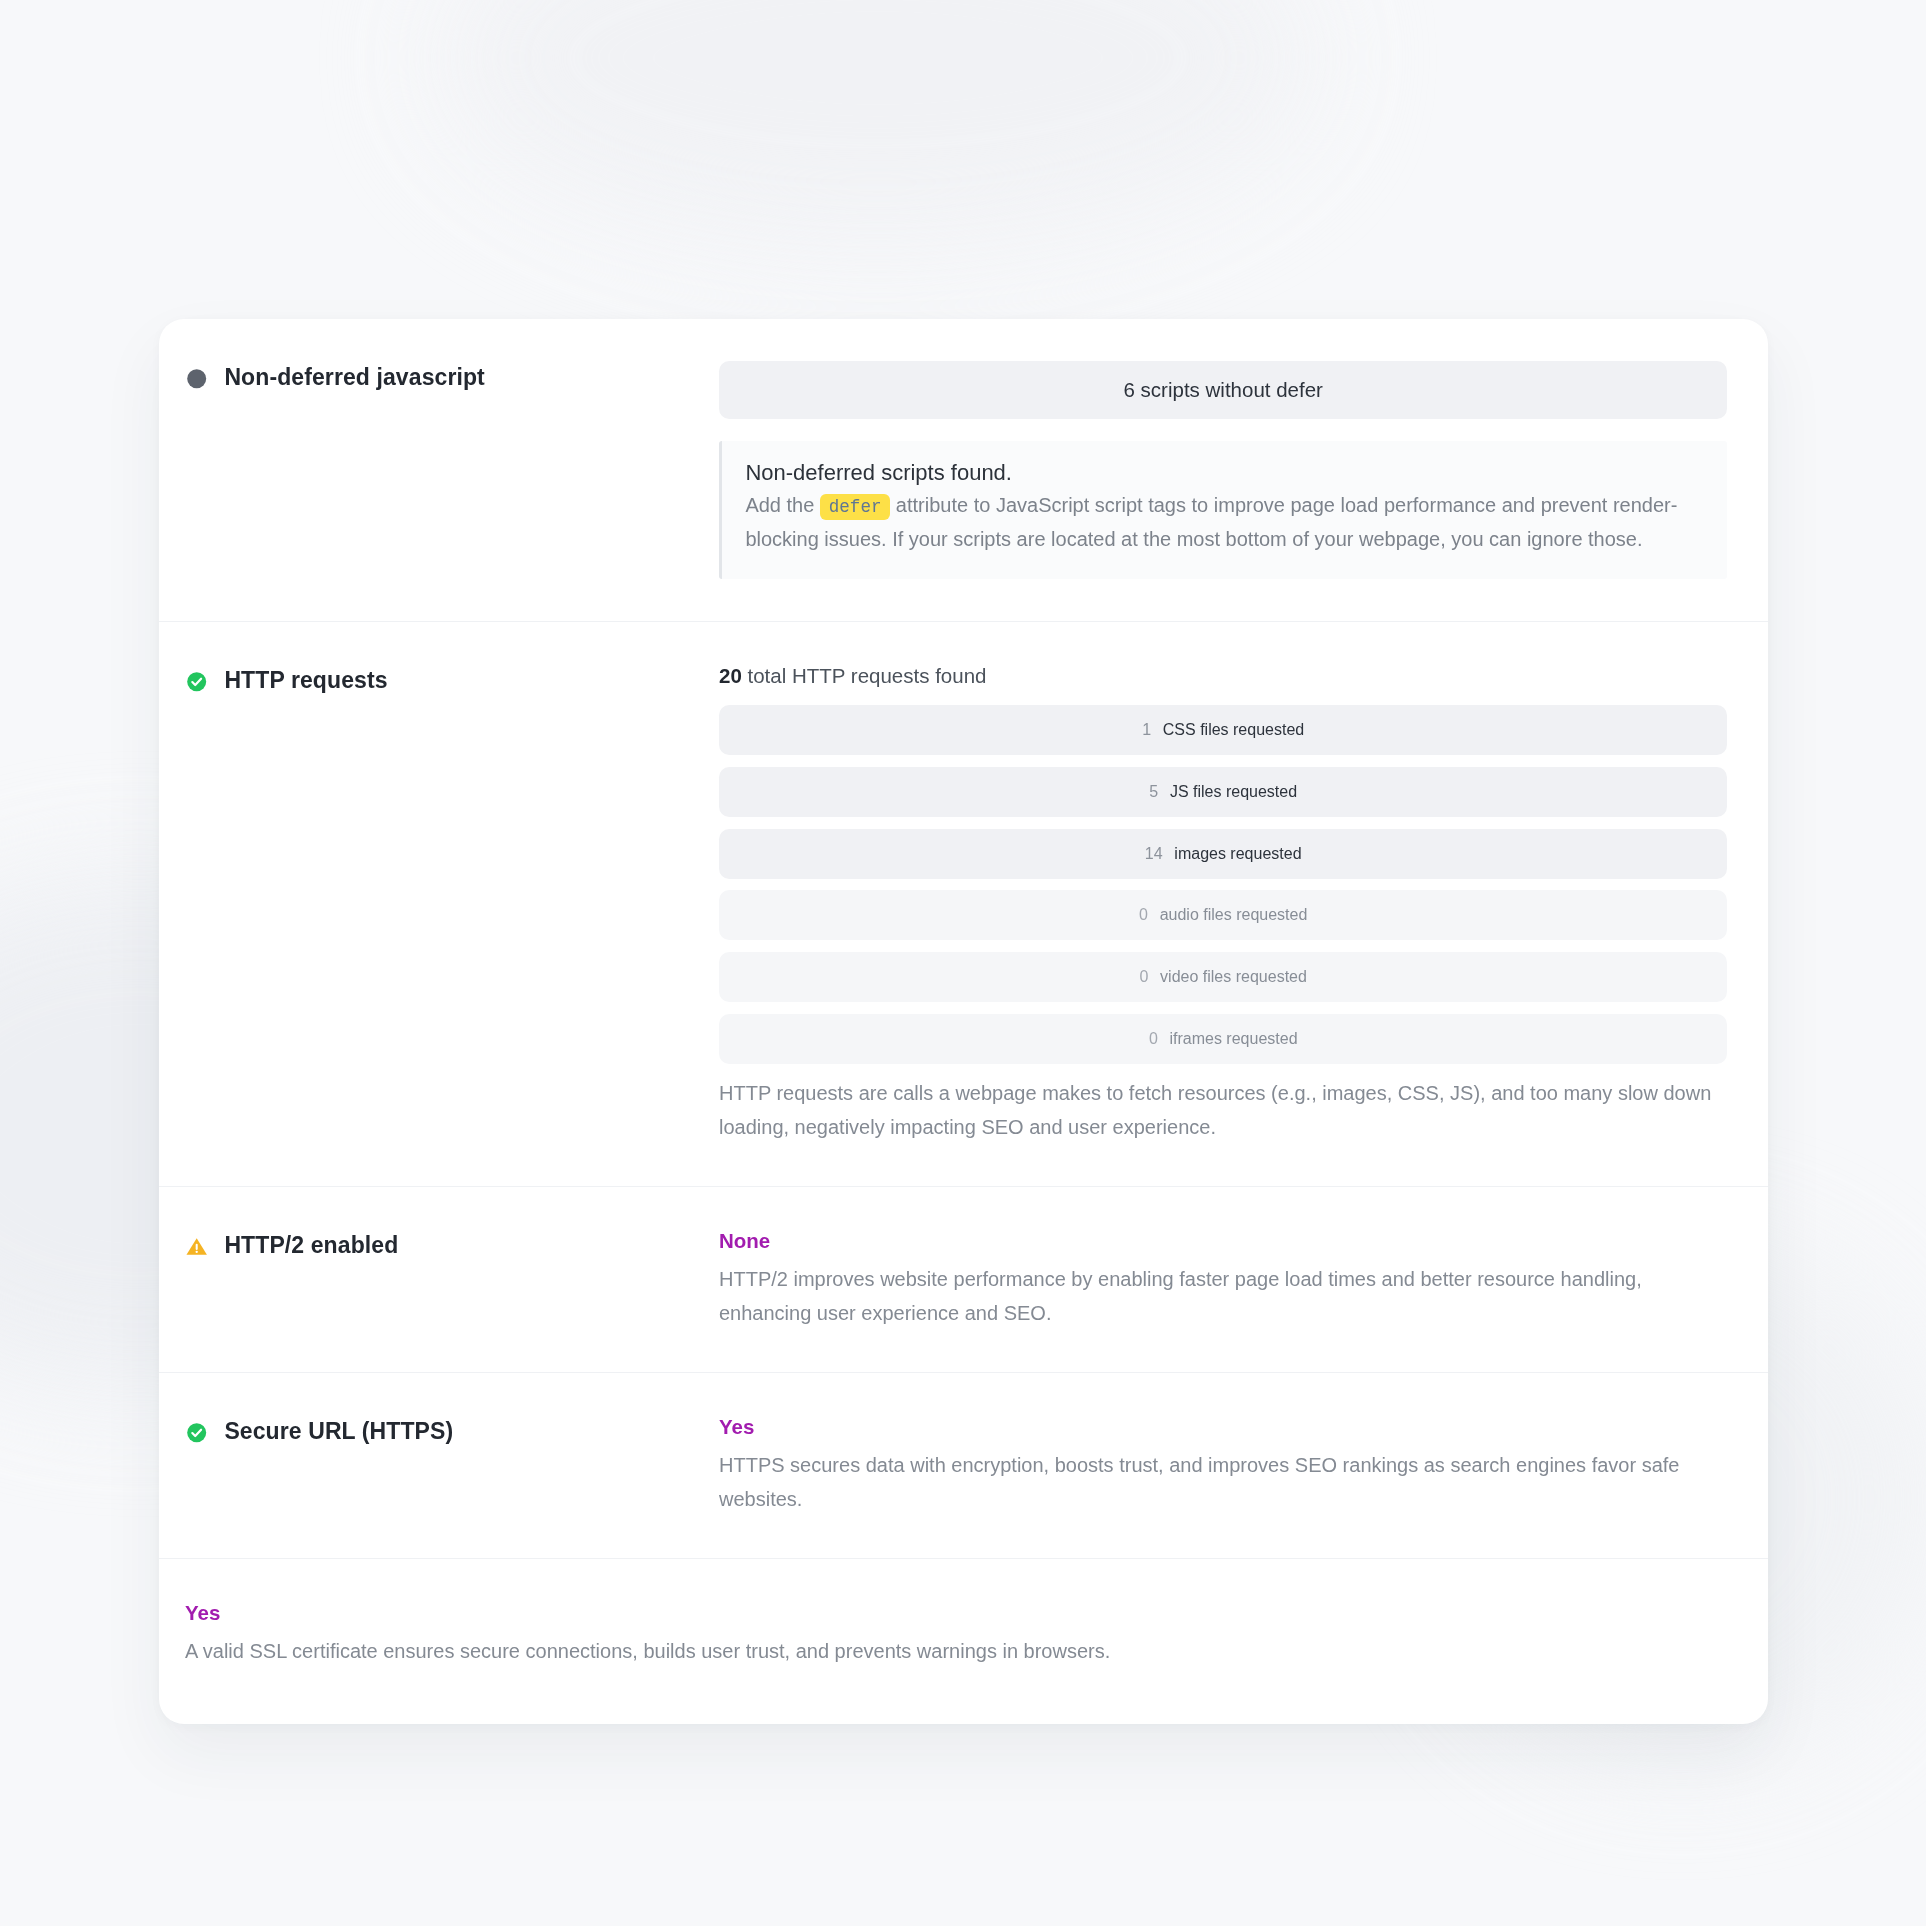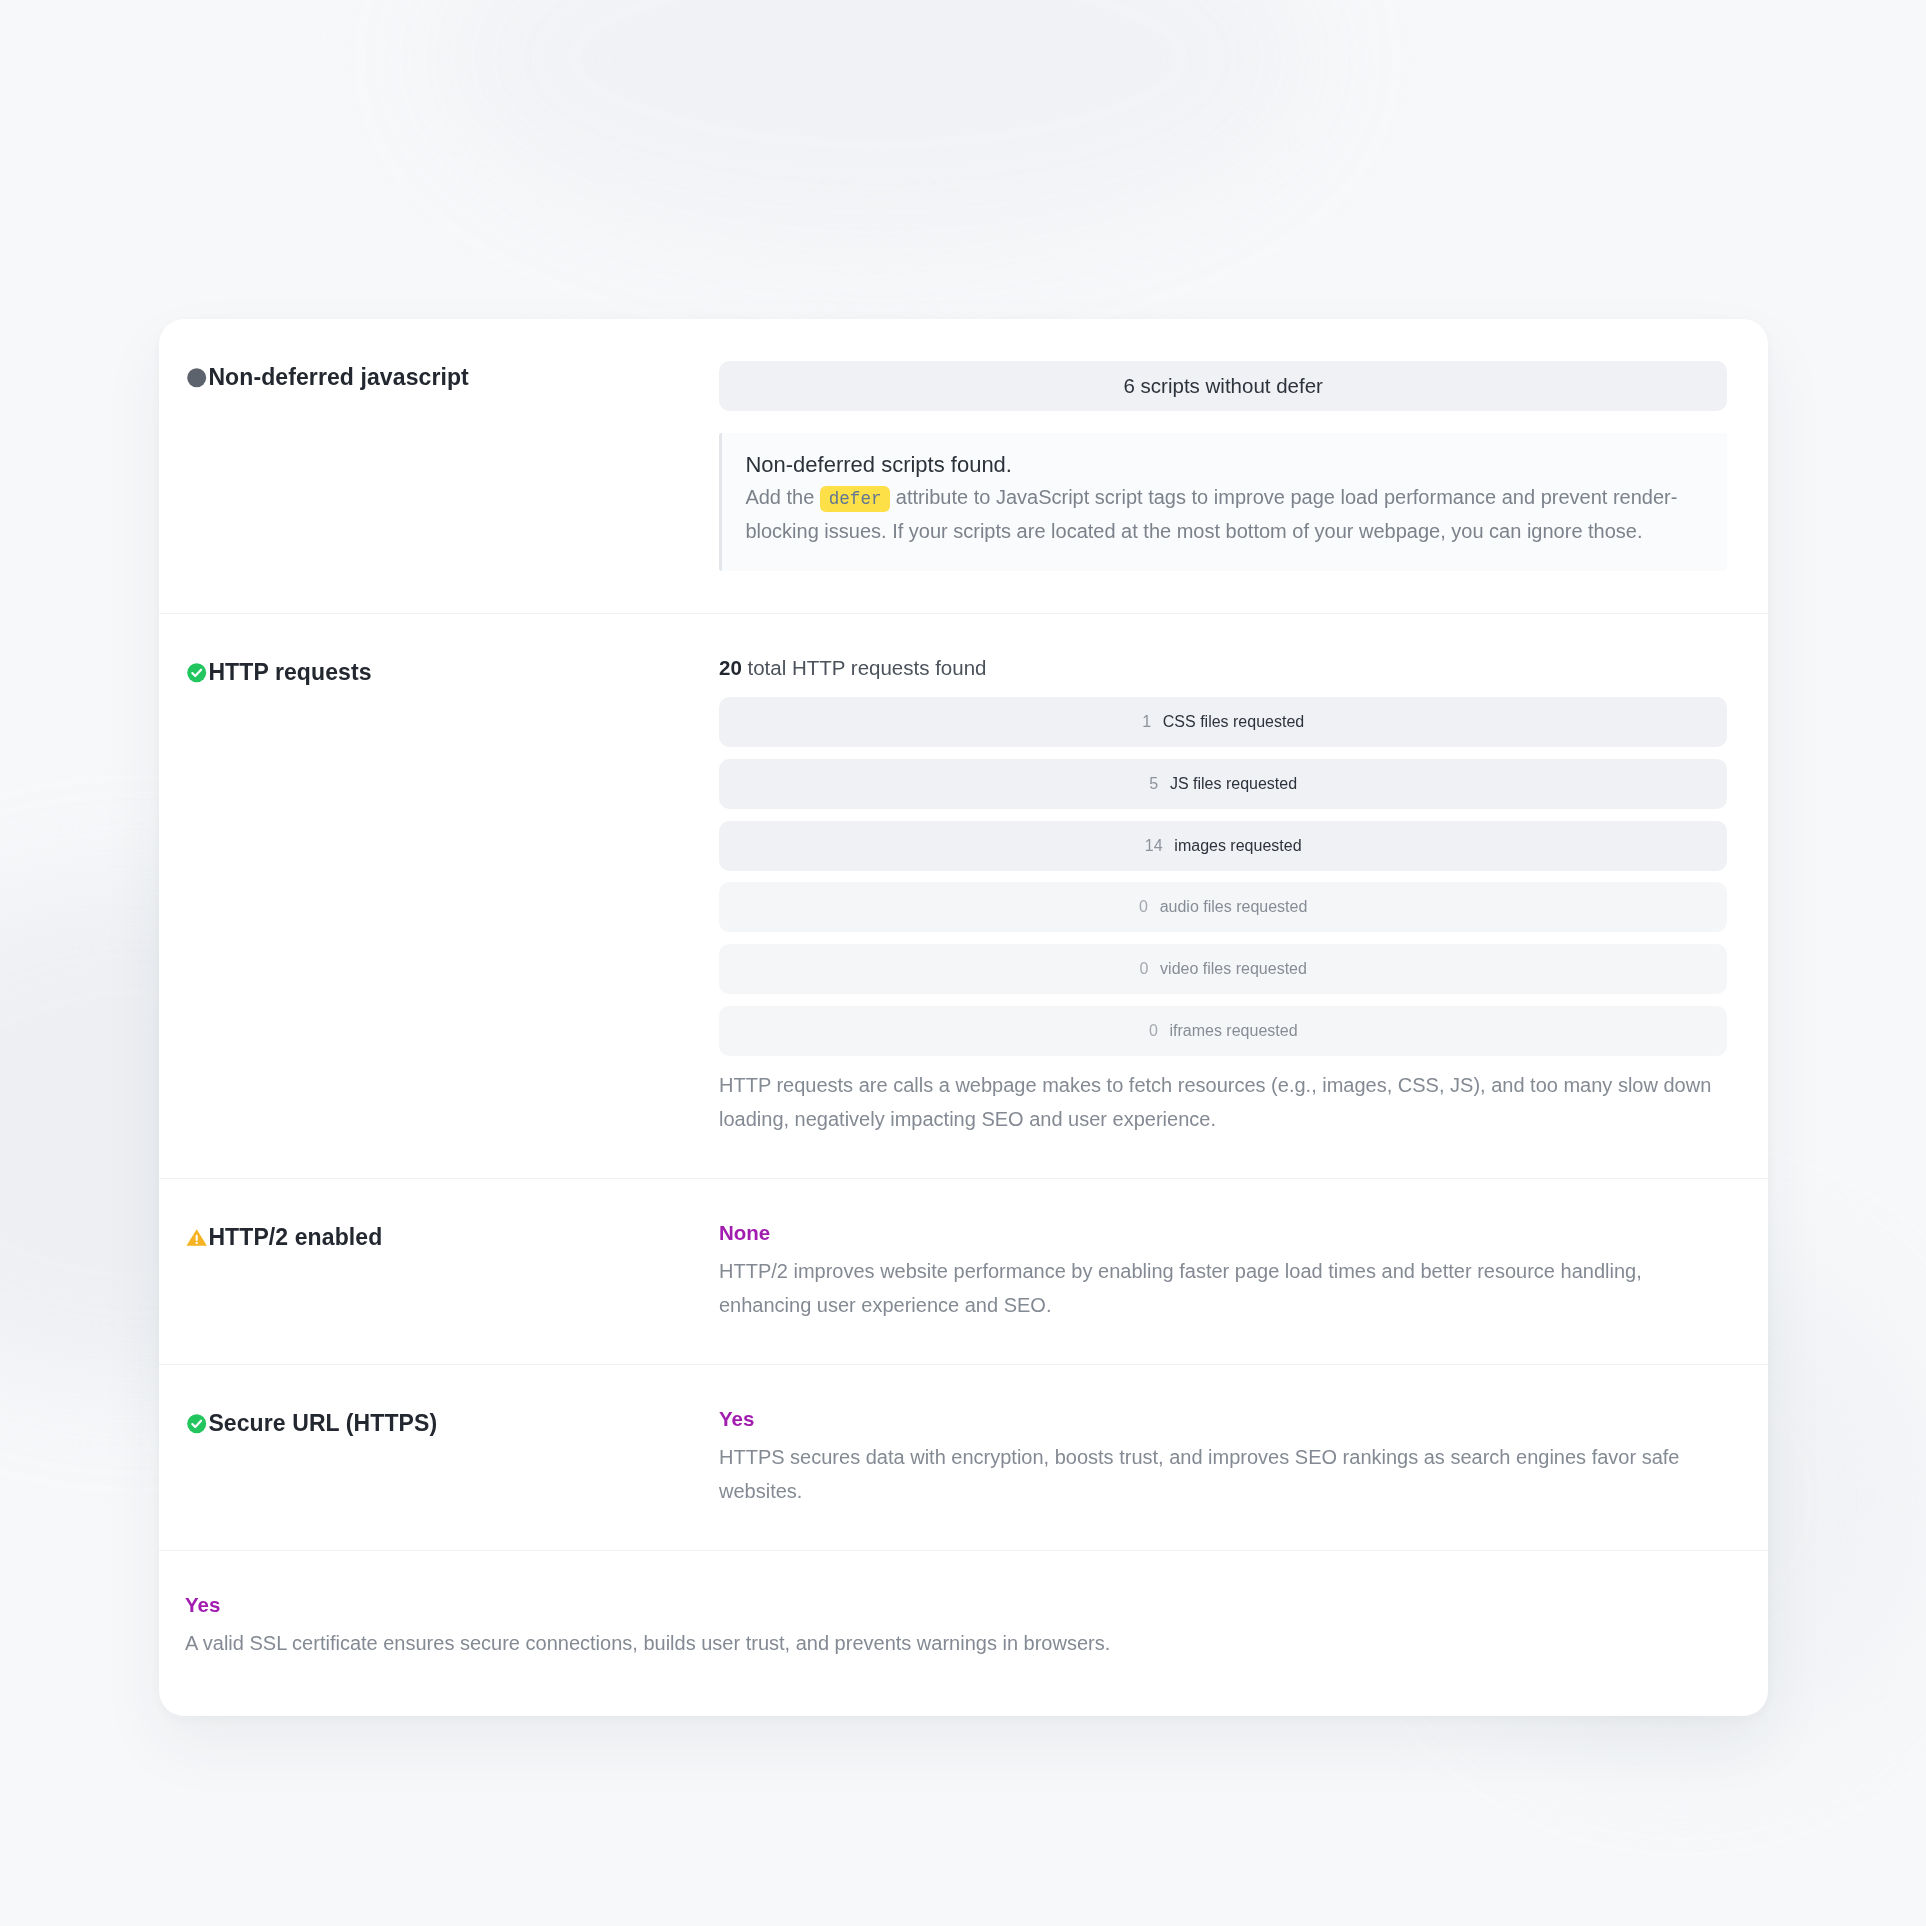--- a/index.html
+++ b/index.html
@@ -42,21 +42,22 @@
     align-items: flex-start;
     padding: 42px 26px 42px 26px;
     border-bottom: 1.5px solid #eff1f4;
   }
   .row:last-child { border-bottom: none; }
 
   .row-label {
     width: 534px;
     flex: 0 0 534px;
     display: flex;
-    align-items: flex-start;
+    align-items: center;
+    gap: 16px;
     padding-top: 2.9px;
   }
   .row-label .title {
     font-size: 23px;
     font-weight: 700;
     color: #232830;
     letter-spacing: 0.1px;
     line-height: 1.2;
   }
 
@@ -88,21 +89,21 @@
     font-size: 16px;
     color: #8d939c;
     font-weight: 400;
   }
   .pill.soft .num { color: #a3a8b0; }
   .pill .txt { font-size: 16px; }
 
   .pill-top {
     background: #f0f1f4;
     border-radius: 10.2px;
-    height: 50px;
+    height: 58px;
     display: flex; align-items: center; justify-content: center;
     font-size: 20.5px;
     color: #2d333c;
     margin-bottom: 22px;
   }
 
   .note {
     border-left: 3.7px solid #e2e5e9;
     background: #fafbfc;
     border-radius: 2.9px;

